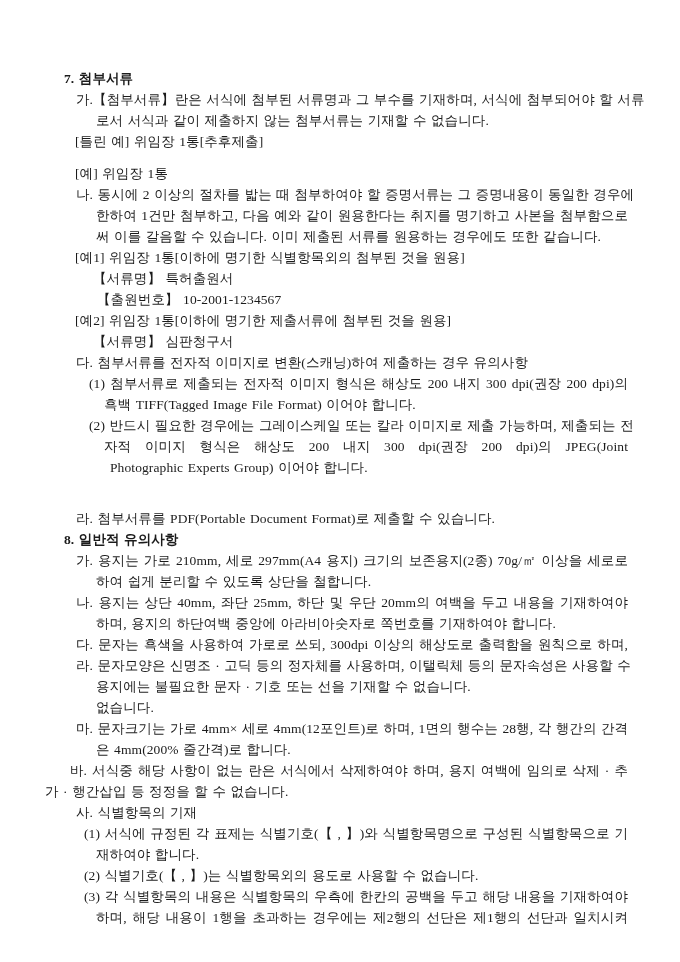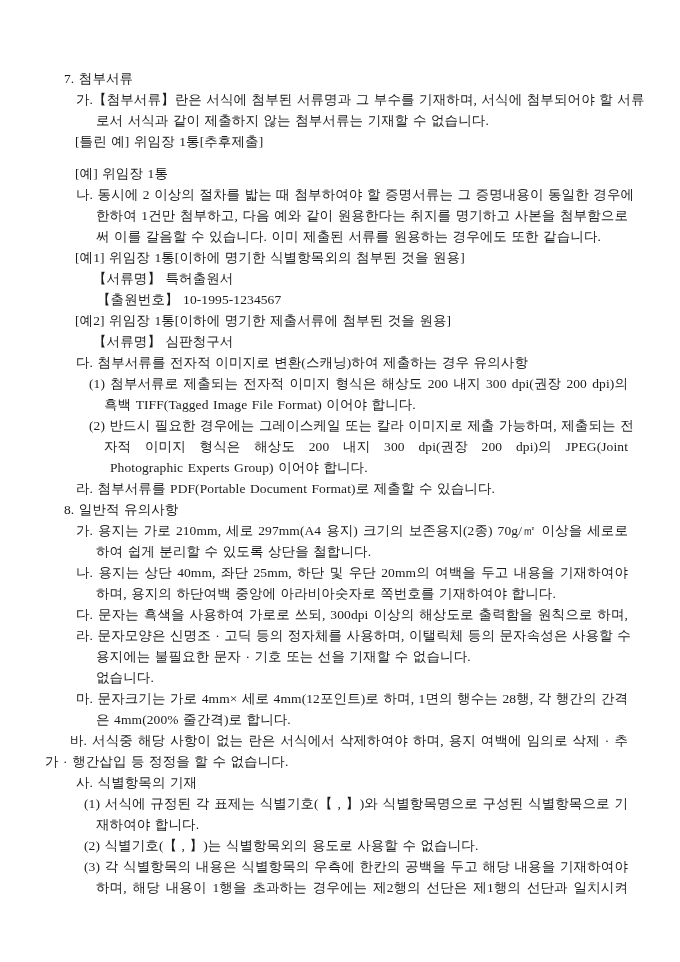--- a/index.html
+++ b/index.html
@@ -28,48 +28,48 @@
     height: 21px;
     white-space: nowrap;
     letter-spacing: 0.1px;
     word-spacing: 1px;
   }
   .just {
     text-align: justify;
     text-align-last: justify;
   }
   .heading {
-    font-weight: normal;
+    font-weight: bold;
   }
 </style>
 </head>
 <body>
 
 <div class="page" style="background: rgb(255, 255, 255); color: rgb(27, 27, 27);">
   <div class="content">
       <div class="line heading" style="padding-left: 0px;">7. 첨부서류</div>
       <div class="line just" style="padding-left: 12px;">가.【첨부서류】란은 서식에 첨부된 서류명과 그 부수를 기재하며, 서식에 첨부되어야 할 서류</div>
       <div class="line" style="padding-left: 32px;">로서 서식과 같이 제출하지 않는 첨부서류는 기재할 수 없습니다.</div>
       <div class="line" style="padding-left: 11px;">[틀린 예] 위임장 1통[추후제출]</div>
       <div class="line" style="padding-left: 11px; margin-top: 11px;">[예] 위임장 1통</div>
       <div class="line just" style="padding-left: 12px;">나. 동시에 2 이상의 절차를 밟는 때 첨부하여야 할 증명서류는 그 증명내용이 동일한 경우에</div>
       <div class="line just" style="padding-left: 32px;">한하여 1건만 첨부하고, 다음 예와 같이 원용한다는 취지를 명기하고 사본을 첨부함으로</div>
       <div class="line" style="padding-left: 32px;">써 이를 갈음할 수 있습니다. 이미 제출된 서류를 원용하는 경우에도 또한 같습니다.</div>
       <div class="line" style="padding-left: 11px;">[예1] 위임장 1통[이하에 명기한 식별항목외의 첨부된 것을 원용]</div>
       <div class="line" style="padding-left: 29px;">【서류명】 특허출원서</div>
-      <div class="line" style="padding-left: 33px;">【출원번호】 10-1995-1234567</div>
+      <div class="line" style="padding-left: 33px;">【출원번호】 10-2001-1234567</div>
       <div class="line" style="padding-left: 11px;">[예2] 위임장 1통[이하에 명기한 제출서류에 첨부된 것을 원용]</div>
       <div class="line" style="padding-left: 29px;">【서류명】 심판청구서</div>
       <div class="line" style="padding-left: 12px;">다. 첨부서류를 전자적 이미지로 변환(스캐닝)하여 제출하는 경우 유의사항</div>
       <div class="line just" style="padding-left: 25px;">(1) 첨부서류로 제출되는 전자적 이미지 형식은 해상도 200 내지 300 dpi(권장 200 dpi)의</div>
       <div class="line" style="padding-left: 40px;">흑백 TIFF(Tagged Image File Format) 이어야 합니다.</div>
       <div class="line just" style="padding-left: 25px;">(2) 반드시 필요한 경우에는 그레이스케일 또는 칼라 이미지로 제출 가능하며, 제출되는 전</div>
       <div class="line just" style="padding-left: 40px;">자적 이미지 형식은 해상도 200 내지 300 dpi(권장 200 dpi)의 JPEG(Joint</div>
       <div class="line" style="padding-left: 46px;">Photographic Experts Group) 이어야 합니다.</div>
-      <div class="line" style="padding-left: 12px;">라. 첨부서류를 PDF(Portable Document Format)로 제출할 수 있습니다.</div>
+      <div class="line" style="padding-left: 12px; margin-top: 30px;">라. 첨부서류를 PDF(Portable Document Format)로 제출할 수 있습니다.</div>
       <div class="line heading" style="padding-left: 0px;">8. 일반적 유의사항</div>
       <div class="line just" style="padding-left: 12px;">가. 용지는 가로 210mm, 세로 297mm(A4 용지) 크기의 보존용지(2종) 70g/㎡ 이상을 세로로</div>
       <div class="line" style="padding-left: 32px;">하여 쉽게 분리할 수 있도록 상단을 철합니다.</div>
       <div class="line just" style="padding-left: 12px;">나. 용지는 상단 40mm, 좌단 25mm, 하단 및 우단 20mm의 여백을 두고 내용을 기재하여야</div>
       <div class="line" style="padding-left: 32px;">하며, 용지의 하단여백 중앙에 아라비아숫자로 쪽번호를 기재하여야 합니다.</div>
       <div class="line just" style="padding-left: 12px;">다. 문자는 흑색을 사용하여 가로로 쓰되, 300dpi 이상의 해상도로 출력함을 원칙으로 하며,</div>
       <div class="line just" style="padding-left: 12px;">라. 문자모양은 신명조 · 고딕 등의 정자체를 사용하며, 이탤릭체 등의 문자속성은 사용할 수</div>
       <div class="line" style="padding-left: 32px;">용지에는 불필요한 문자 · 기호 또는 선을 기재할 수 없습니다.</div>
       <div class="line" style="padding-left: 32px;">없습니다.</div>
       <div class="line just" style="padding-left: 12px;">마. 문자크기는 가로 4mm× 세로 4mm(12포인트)로 하며, 1면의 행수는 28행, 각 행간의 간격</div>

